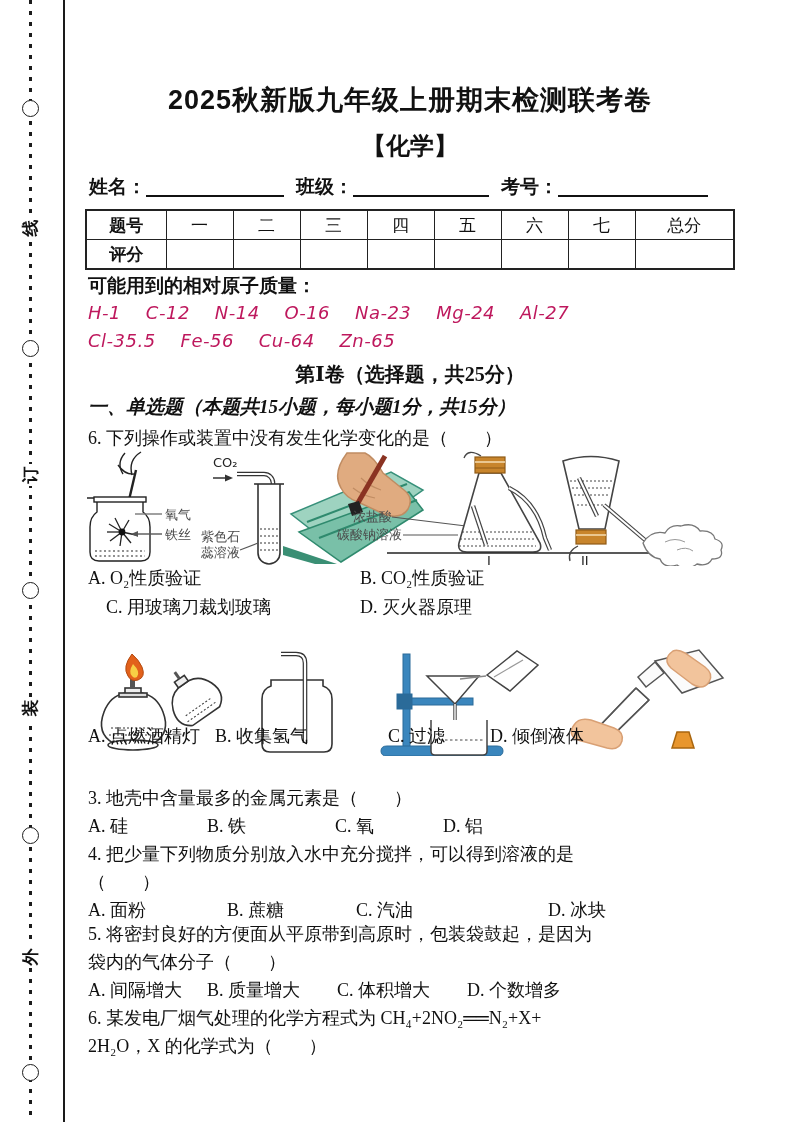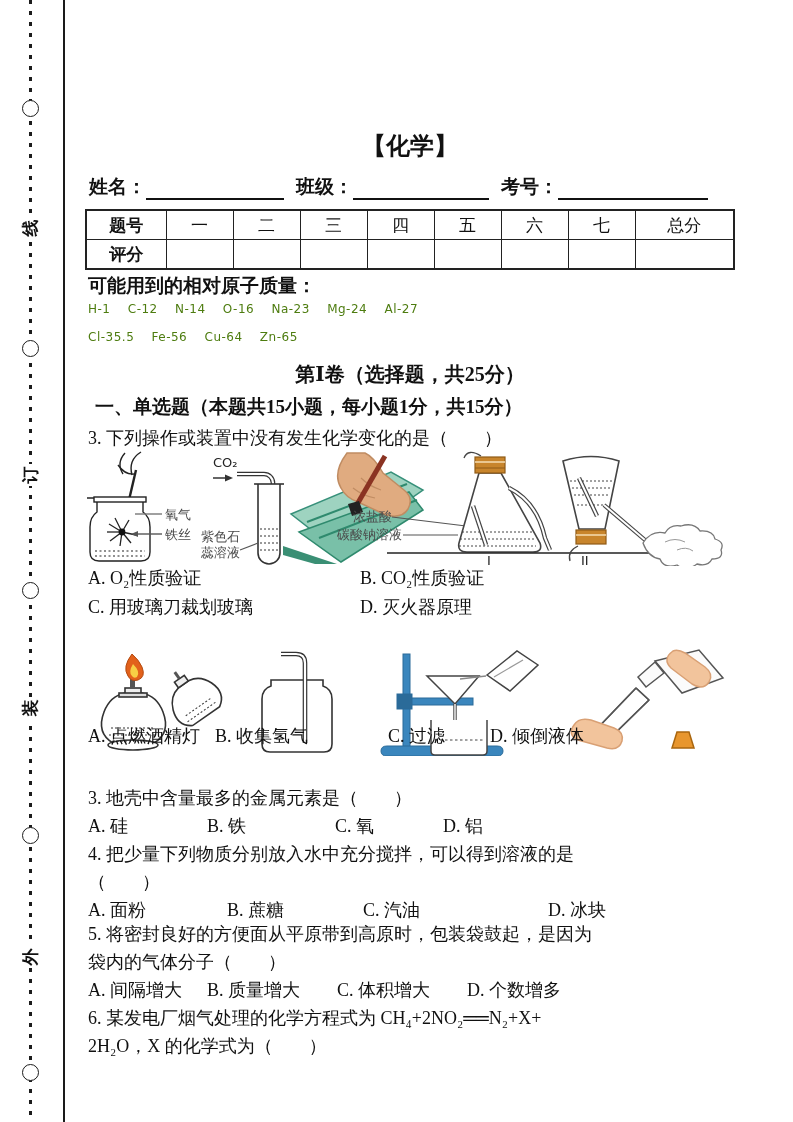--- a/index.html
+++ b/index.html
@@ -16,28 +16,28 @@
   .binding-char{position:absolute;left:20px;width:22px;height:22px;background:#fff;
     font-size:17px;line-height:22px;text-align:center;transform:rotate(-90deg);font-weight:600;}
   .rule-vert{position:absolute;left:63px;top:0;bottom:0;width:2px;background:#1a1a1a;}
   
   .content{position:absolute;left:85px;top:0;width:650px;height:1122px;}
   .abs{position:absolute;}
   .title{width:100%;text-align:center;font-family:"Liberation Sans","DejaVu Sans",sans-serif;
     font-weight:bold;font-size:27px;letter-spacing:1px;}
   .subject{width:100%;text-align:center;font-family:"Liberation Sans","DejaVu Sans",sans-serif;
     font-weight:bold;font-size:24px;}
-  .info-line{display:flex;align-items:flex-end;width:100%;}
+  .info-line{display:flex;width:100%;}
   .info-label{font-weight:bold;font-size:19px;white-space:nowrap;}
   .info-underline{border-bottom:2.6px solid #111;height:21px;flex:0 0 auto;margin-right:12px;}
   table.score{border-collapse:collapse;width:650px;table-layout:fixed;}
   table.score td{border:1.4px solid #222;text-align:center;font-size:17px;height:28px;padding:0;}
   table.score{border:2.4px solid #222;}
   .bold-head{font-weight:bold;font-size:19px;}
-  .mass-line{font-family:"DejaVu Sans",sans-serif;font-size:12px;color:#4d7c0f;white-space:pre;letter-spacing:.5px;}
+  .mass-line{font-family:"DejaVu Sans",sans-serif;font-size:18px;color:#be185d;white-space:pre;letter-spacing:.5px;font-style:italic;}
   .part-title{width:100%;text-align:center;font-weight:bold;font-size:20px;}
   .group-title{font-weight:bold;font-size:19px;}
   .stem{font-size:18px;white-space:nowrap;}
   .opt-row{position:absolute;width:100%;height:26px;}
   .opt{position:absolute;font-size:18px;white-space:nowrap;}
   svg text{font-family:"Liberation Serif","DejaVu Serif",serif;}
   .figlabel{font-size:13px;fill:#4a4a4a;}
   .figlatin{font-family:"DejaVu Sans",sans-serif;font-size:13px;fill:#222;}
 </style>
 </head>
@@ -52,20 +52,21 @@
   <div class="binding-char" style="top:464px;">订</div>
   <div class="binding-circle" style="top:582px;"></div>
   <div class="binding-char" style="top:697px;">装</div>
   <div class="binding-circle" style="top:827px;"></div>
   <div class="binding-char" style="top:946px;">外</div>
   <div class="binding-circle" style="top:1064px;"></div>
   <div class="rule-vert"></div>
 
   <div class="content">
 
+    <div class="abs title" style="top:82px;">2025秋新版九年级上册期末检测联考卷</div>
     <div class="abs subject" style="top:130px;">【化学】</div>
 
     <div class="abs info-line" style="top:174px;left:4px;width:644px;">
       <span class="info-label">姓名：</span>
       <span class="info-underline" style="width:138px;"></span>
       <span class="info-label">班级：</span>
       <span class="info-underline" style="width:136px;"></span>
       <span class="info-label">考号：</span>
       <span class="info-underline" style="width:150px;margin-right:0;"></span>
     </div>
@@ -106,23 +107,23 @@
         <td></td>
       </tr>
     </tbody>
       </table>
 
     <div class="abs bold-head" style="top:273px;left:3px;">可能用到的相对原子质量：</div>
     <div class="abs mass-line" style="top:302px;left:3px;">H-1    C-12    N-14    O-16    Na-23    Mg-24    Al-27</div>
     <div class="abs mass-line" style="top:330px;left:3px;">Cl-35.5    Fe-56    Cu-64    Zn-65</div>
 
     <div class="abs part-title" style="top:361px;">第Ⅰ卷（选择题，共25分）</div>
-    <div class="abs group-title" style="top:394px;left:10px;">一、单选题（本题共15小题，每小题1分，共15分）</div>
-
-    <div class="abs stem" style="top:426px;left:3px;">3. 下列操作或装置中没有发生化学变化的是（　　）</div>
+    <div class="abs group-title" style="top:394px;left:3px;font-style:italic;">一、单选题（本题共15小题，每小题1分，共15分）</div>
+
+    <div class="abs stem" style="top:426px;left:3px;">6. 下列操作或装置中没有发生化学变化的是（　　）</div>
 
     <svg class="abs" style="top:450px;left:0;" width="655" height="116" viewBox="0 0 655 116">
 
       <g stroke="#222" fill="none" stroke-width="1.4">
         <path d="M40,3 q-9,10 -2,21"></path>
         <path d="M56,2 q-13,8 -9,23"></path>
         <path d="M33,15 q7,10 16,9"></path>
         <line x1="51" y1="20" x2="37" y2="80" stroke-width="2.4"></line>
         <line x1="2" y1="48" x2="50" y2="48"></line>
         <path d="M12,52 v10 q-7,5 -7,15 v25 q0,9 9,9 h42 q9,0 9,-9 v-25 q0,-10 -7,-15 v-10" fill="#fff"></path>
@@ -215,21 +216,21 @@
       <text class="figlabel" x="252" y="89">碳酸钠溶液</text>
       <text class="figlatin" x="402" y="115">I</text>
       <text class="figlatin" x="496" y="115">II</text>
     </svg>
 
     <div class="opt-row" style="top:566px;">
       <span class="opt" style="left:3px;">A. O₂性质验证</span>
       <span class="opt" style="left:275px;">B. CO₂性质验证</span>
     </div>
     <div class="opt-row" style="top:595px;">
-      <span class="opt" style="left:3px;">C. 用玻璃刀裁划玻璃</span>
+      <span class="opt" style="left:21px;">C. 用玻璃刀裁划玻璃</span>
       <span class="opt" style="left:275px;">D. 灭火器原理</span>
     </div>
 
 
     <svg class="abs" style="top:648px;left:0;" width="655" height="108" viewBox="0 0 655 108">
 
       <g stroke="#333" fill="none" stroke-width="1.6">
         <path d="M28,95 q-17,-10 -9,-31 q6,-16 21,-19 h17 q15,3 21,19 q8,21 -9,31 z" fill="#fff"></path>
         <ellipse cx="48" cy="97" rx="25" ry="5" fill="#fff"></ellipse>
         <g stroke-dasharray="2,2" stroke-width="1">
@@ -308,21 +309,21 @@
       <span class="opt" style="left:122px;">B. 铁</span>
       <span class="opt" style="left:250px;">C. 氧</span>
       <span class="opt" style="left:358px;">D. 铝</span>
     </div>
 
     <div class="abs stem" style="top:842px;left:3px;">4. 把少量下列物质分别放入水中充分搅拌，可以得到溶液的是</div>
     <div class="abs stem" style="top:870px;left:3px;">（　　）</div>
     <div class="opt-row" style="top:898px;">
       <span class="opt" style="left:3px;">A. 面粉</span>
       <span class="opt" style="left:142px;">B. 蔗糖</span>
-      <span class="opt" style="left:278px;text-align:right;">C. 汽油</span>
+      <span class="opt" style="left:271px;text-align:right;">C. 汽油</span>
       <span class="opt" style="left:463px;">D. 冰块</span>
     </div>
 
     <div class="abs stem" style="top:922px;left:3px;">5. 将密封良好的方便面从平原带到高原时，包装袋鼓起，是因为</div>
     <div class="abs stem" style="top:950px;left:3px;">袋内的气体分子（　　）</div>
     <div class="opt-row" style="top:978px;">
       <span class="opt" style="left:3px;">A. 间隔增大</span>
       <span class="opt" style="left:122px;">B. 质量增大</span>
       <span class="opt" style="left:252px;">C. 体积增大</span>
       <span class="opt" style="left:382px;">D. 个数增多</span>

